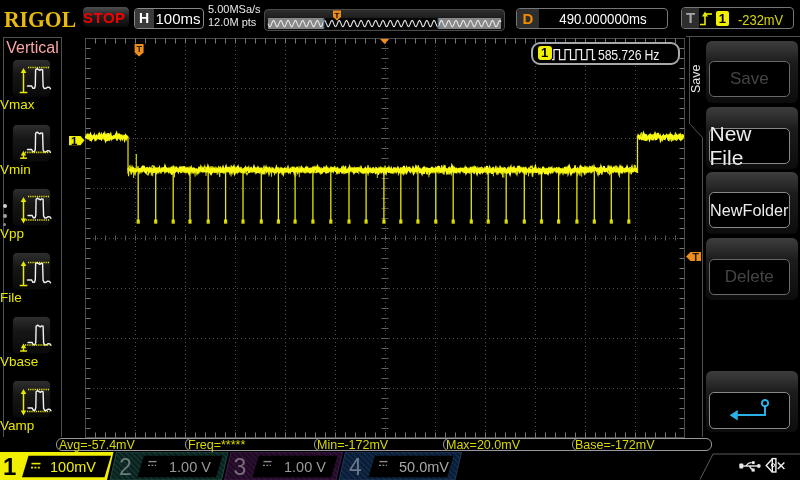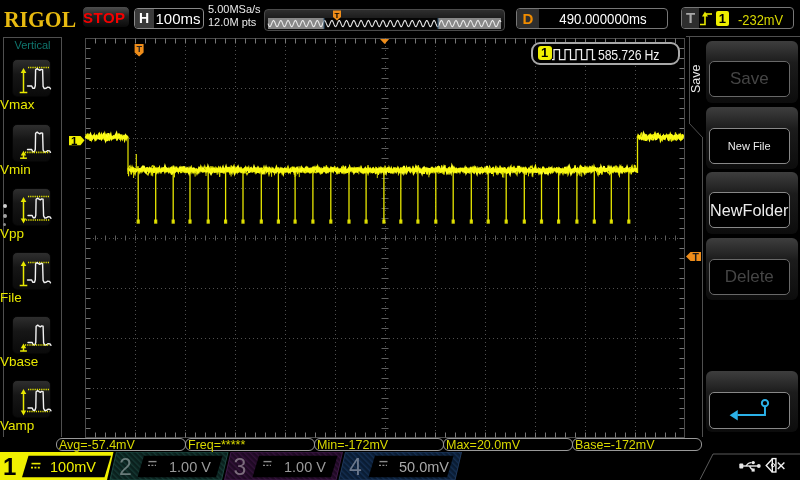--- a/index.html
+++ b/index.html
@@ -17,34 +17,34 @@
 #thumb { left:264px; top:8.5px; width:241px; height:22.5px; border:1px solid #4a4a4a; border-radius:4px;
   background:linear-gradient(180deg,#2e2e2e,#141414 60%,#0a0a0a); }
 #dbox { left:516px; top:7.5px; width:152px; height:21px; border:1px solid #777; border-radius:4px; background:#000; display:flex; }
 #dbox .h { width:22px; background:#2e2e2e; border-radius:3px 0 0 3px; color:#f08c00; font-weight:bold; font-size:15px; text-align:center; line-height:19px; }
 #dbox .v { flex:1; color:#fff; font-size:15px; text-align:center; line-height:19px; transform:scaleX(0.88); transform-origin:center; }
 #tbox { left:681px; top:7px; width:113px; height:22px; border:1px solid #777; border-radius:4px; background:#000; }
 #tbox .h { position:absolute; left:0; top:0; width:17px; height:20px; background:#2e2e2e; border-radius:3px 0 0 3px; color:#a8a8a8; font-weight:bold; font-size:15px; text-align:center; line-height:20px; }
 #tbox .n1 { position:absolute; left:34px; top:2.5px; width:12.5px; height:15.5px; background:#f0f000; border-radius:2px; color:#000; font-weight:bold; font-size:13px; text-align:center; line-height:15px; }
 #tbox .tv { position:absolute; left:56px; top:2.5px; color:#d8d800; font-size:15px; transform:scaleX(0.86); transform-origin:left top; }
 .mline { position:absolute; background:#4f4f4f; }
-#vtitle { left:3px; top:39px; width:59px; text-align:center; color:#0f766e; font-size:11px; }
+#vtitle { left:3px; top:39px; width:59px; text-align:center; color:#fca5a5; font-size:16px; }
 .lbtn { position:absolute; left:12px; width:39px; height:38px; border-radius:5px; border:1px solid #050505;
   background:linear-gradient(180deg,#2e2e2e,#161616 40%,#0a0a0a); }
 .llab { position:absolute; left:0px; width:63px; text-align:left; color:#e8e800; font-size:13.5px; height:14px; }
 .dot { position:absolute; border-radius:50%; }
 #savetab { left:689px; top:62px; width:15px; height:34px; color:#e8e8e8; font-size:12.5px;
   writing-mode:vertical-rl; transform:rotate(180deg); text-align:center; }
 .rcont { position:absolute; left:706px; width:92px; height:62px; border-radius:6px;
   background:linear-gradient(180deg,#3e3e3e,#1c1c1c 35%,#0c0c0c); }
 .rbtn { position:absolute; left:708.5px; width:81.5px; height:36px; border-radius:5px; background:#000;
   border:1.5px solid #888; font-size:17px; display:flex; align-items:center; justify-content:center; }
 .rbtn.en { color:#ececec; }
 .rbtn.dis { color:#454545; border-color:#686868; }
-.mbox { position:absolute; top:437.5px; width:130px; height:13.5px; border:1px solid #999; border-radius:6px;
+.mbox { position:absolute; top:437.5px; width:140px; height:13.5px; border:1px solid #999; border-radius:6px;
   background:#000; color:#d8d800; font-size:12.5px; line-height:12.5px; padding-left:2px; }
 #popup { left:531px; top:41.5px; width:149px; height:23px; border:2px solid #a8a8a8; border-radius:9px; background:#000; }
 #popup .n1 { position:absolute; left:4.5px; top:2.5px; width:14px; height:14px; background:#f0f000; border-radius:3px;
   color:#000; font-weight:bold; font-size:13px; text-align:center; line-height:14px; }
 #popup .hz { position:absolute; left:65px; top:2px; color:#f0f0f0; font-size:15px; white-space:nowrap; transform:scaleX(0.82); transform-origin:left top; letter-spacing:-0.2px; }
 </style></head>
 <body>
 
 <div class="abs" id="logo">RIGOL</div>
 <div class="abs" id="stop">STOP</div>
@@ -608,21 +608,21 @@
 <div class="mline" style="left:686px;top:36px;width:114px;height:1px"></div>
 <div class="mline" style="left:689px;top:36px;width:1px;height:87px"></div>
 <svg class="abs" style="left:688px;top:122px" width="16" height="17" viewBox="0 0 16 17">
     <line x1="1" y1="1" x2="15" y2="16" stroke="#4f4f4f" stroke-width="1"></line>
   </svg>
 <div class="mline" style="left:702px;top:137px;width:1px;height:300px"></div>
 <div class="abs" id="savetab">Save</div>
 <div class="rcont" style="top:40.5px"></div>
 <div class="rbtn dis" style="top:61.0px;font-size:17px">Save</div>
 <div class="rcont" style="top:107.0px"></div>
-<div class="rbtn en" style="top:127.5px;font-size:11px">New File</div>
+<div class="rbtn en" style="top:127.5px;font-size:21px">New File</div>
 <div class="rcont" style="top:171.5px"></div>
 <div class="rbtn en" style="top:192.0px;font-size:16.2px">NewFolder</div>
 <div class="rcont" style="top:238.0px"></div>
 <div class="rbtn dis" style="top:258.5px;font-size:17px">Delete</div>
 <div class="rcont" style="top:371px;height:61px"></div>
 <div class="rbtn en" style="top:391.5px;height:37.5px">
     <svg width="81" height="36" viewBox="0 0 81 36">
       <circle cx="56" cy="11" r="3.2" fill="none" stroke="#2bb1e8" stroke-width="2"></circle>
       <path d="M56,14.2 V23.2 H28" fill="none" stroke="#2bb1e8" stroke-width="2"></path>
       <path d="M28.3,18 v10.6 l-8.3,-5.3 z" fill="#2bb1e8"></path>

